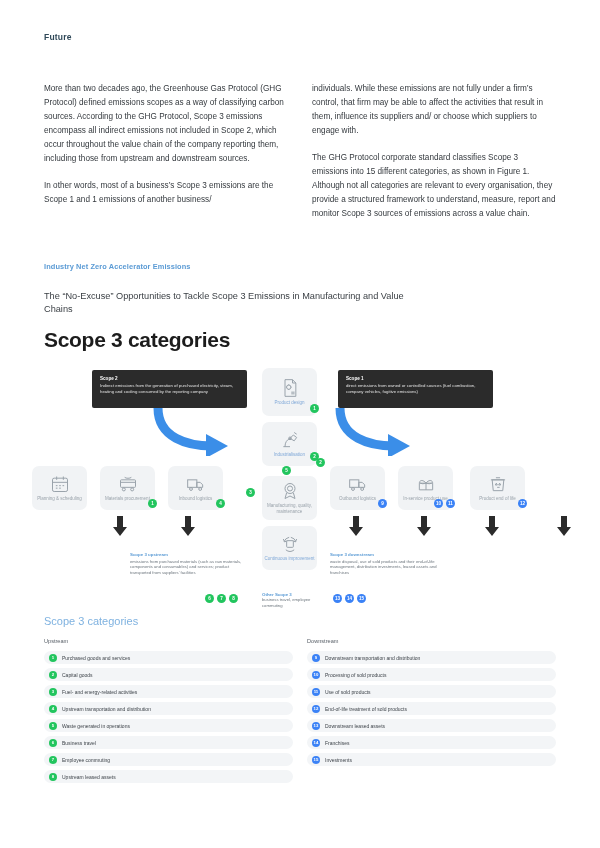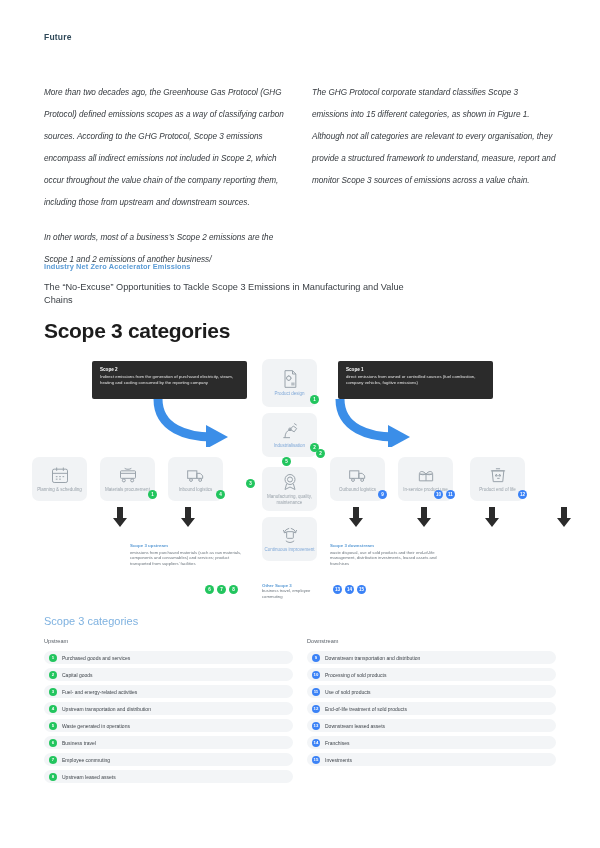--- a/index.html
+++ b/index.html
@@ -17,29 +17,29 @@
   }
 
   
   .copy{
     position:absolute;top:82px;left:44px;width:512px;
     display:flex;gap:24px;
   }
   .col{width:244px;}
   .col p{
     margin:0 0 13px 0;
-    font-size:8.2px;line-height:22px;color:#34393e;font-style:italic;
+    font-size:8.2px;line-height:14px;color:#34393e;
   }
 
   
   .figure{position:absolute;top:262px;left:0;width:600px;}
   .fig-head{position:relative;padding:0 44px;}
   .kicker{font-size:7.4px;color:#5b9bd5;font-weight:bold;letter-spacing:.1px;}
   .fig-title{
-    margin-top:10px;font-size:9.2px;line-height:13px;color:#3a3f44;width:360px;
+    margin-top:19px;font-size:9.2px;line-height:13px;color:#3a3f44;width:360px;
   }
   .fig-h1{
     margin-top:12px;font-size:21px;font-weight:bold;color:#1c1c1c;letter-spacing:-.3px;
   }
 
   
   .wef{
     position:absolute;right:44px;top:4px;width:112px;height:60px;
   }
   .wef .lines{
@@ -114,23 +114,24 @@
 </head>
 <body>
 
 <div class="page">
 
   <div class="running-header">Future</div>
 
   <div class="copy">
     <div class="col">
       <p>More than two decades ago, the Greenhouse Gas Protocol (GHG Protocol) defined emissions scopes as a way of classifying carbon sources. According to the GHG Protocol, Scope 3 emissions encompass all indirect emissions not included in Scope 2, which occur throughout the value chain of the company reporting them, including those from upstream and downstream sources.</p>
-      <p>In other words, most of a business’s Scope 2 emissions are the Scope 1 and 2 emissions of another business/</p>
+      <p>In other words, most of a business’s Scope 3 emissions are the Scope 1 and 1 emissions of another business/</p>
     </div>
     <div class="col">
+      <p>individuals. While these emissions are not fully under a firm’s control, that firm may be able to affect the activities that result in them, influence its suppliers and/ or choose which suppliers to engage with.</p>
       <p>The GHG Protocol corporate standard classifies Scope 3 emissions into 15 different categories, as shown in Figure 1. Although not all categories are relevant to every organisation, they provide a structured framework to understand, measure, report and monitor Scope 3 sources of emissions across a value chain.</p>
     </div>
   </div>
 
   <div class="figure">
 
     <div class="fig-head">
       <div class="kicker">Industry Net Zero Accelerator Emissions</div>
       <div class="fig-title">The “No-Excuse” Opportunities to Tackle Scope 3 Emissions in Manufacturing and Value Chains</div>
       <div class="fig-h1">Scope 3 categories</div>

